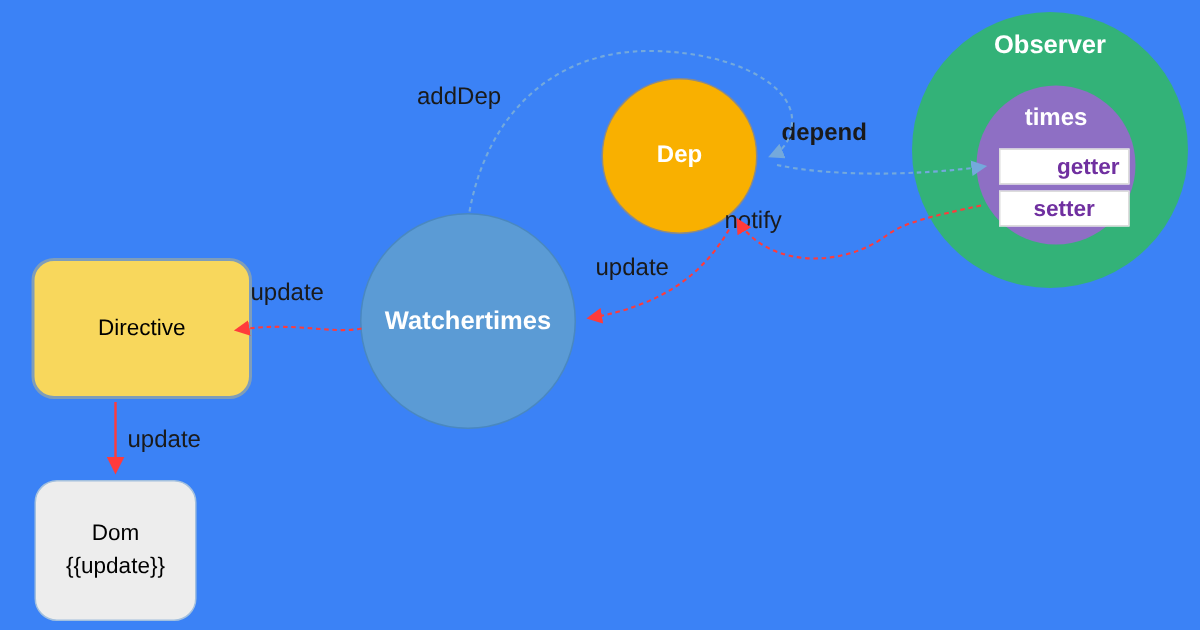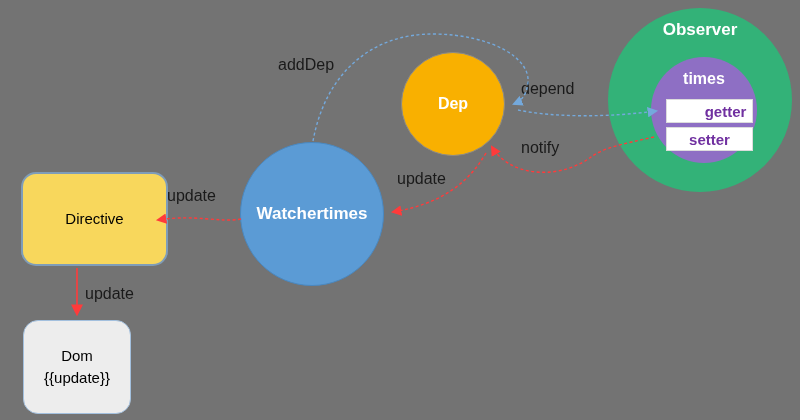--- a/index.html
+++ b/index.html
@@ -1,38 +1,38 @@
 <!DOCTYPE html>
 <html style="--observer_green: #33B278; --times_purple: #8E6FC4; --getter_setter_text: #7030A0; --dep_orange: #F9B000; --dep_border: #8A8A8A; --watcher_blue: #5B9BD5; --directive_yellow: #F8D75C; --directive_border: #7F9DB9; --dom_gray: #EDEDED; --dom_border: #A3C0DE; --edge_blue: #74A9DC; --edge_red: #FF3B3B; --label_text: #1A1A1A; --node_text_white: #FFFFFF;"><head>
 <meta charset="utf-8">
 <style>
   html,body{margin:0;padding:0;background:#fff;}
   body{font-family:"Liberation Sans", sans-serif;}
-  #canvas{position:relative;width:800px;height:420px;background:#737373;overflow:hidden;}
+  #canvas{position:relative;width:800px;height:420px;background:#3b82f6;overflow:hidden;}
 
   
   .circle{position:absolute;border-radius:50%;display:flex;align-items:center;justify-content:center;box-sizing:border-box;text-align:center;}
   .observer{left:608px;top:8px;width:184px;height:184px;background:var(--observer_green,#33B278);}
   .observer-title{position:absolute;left:608px;top:20px;width:184px;text-align:center;color:var(--node_text_white,#fff);font-size:17px;font-weight:600;}
   .times{left:651px;top:57px;width:106px;height:106px;background:var(--times_purple,#8E6FC4);}
   .times-title{position:absolute;left:651px;top:70px;width:106px;text-align:center;color:var(--node_text_white,#fff);font-size:16px;font-weight:600;}
   .accessor{position:absolute;left:666px;width:87px;height:24px;background:#fff;border:1px solid #DCDCDC;box-sizing:border-box;display:flex;align-items:center;justify-content:center;color:var(--getter_setter_text,#7030A0);font-size:15px;font-weight:700;}
   .getter{top:99px;padding-left:32px;}
   .setter{top:127px;}
   .dep{left:401px;top:52px;width:104px;height:104px;background:var(--dep_orange,#F9B000);border:1.5px solid var(--dep_border,#8A8A8A);color:var(--node_text_white,#fff);font-size:16px;font-weight:600;}
   .watcher{left:240px;top:142px;width:144px;height:144px;background:var(--watcher_blue,#5B9BD5);border:1px solid #4A88C0;color:var(--node_text_white,#fff);font-size:17px;font-weight:600;line-height:1.45;flex-direction:row;}
   .rbox{position:absolute;box-sizing:border-box;border-radius:15px;display:flex;flex-direction:column;align-items:center;justify-content:center;text-align:center;color:#000;font-size:15px;line-height:1.5;}
   .directive{left:21px;top:172px;width:147px;height:94px;background:var(--directive_yellow,#F8D75C);border:2px solid var(--directive_border,#7F9DB9);}
   .dom{left:23px;top:320px;width:108px;height:94px;background:var(--dom_gray,#EDEDED);border:1.5px solid var(--dom_border,#A3C0DE);}
 
   
   .edge-label{position:absolute;color:var(--label_text,#1A1A1A);font-size:16px;white-space:nowrap;}
   .lbl-adddep{left:278px;top:56px;}
-  .lbl-depend{left:521px;top:80px;}
-  .lbl-notify{left:521px;top:139px;}
+  .lbl-depend{left:521px;top:80px;font-weight:bold;}
+  .lbl-notify{left:483px;top:139px;}
   .lbl-upd-dw{left:397px;top:170px;}
   .lbl-upd-wd{left:167px;top:187px;}
   .lbl-upd-dd{left:85px;top:285px;}
 
   
   #edges{position:absolute;left:0;top:0;pointer-events:none;}
   .edge-blue{fill:none;stroke:var(--edge_blue,#74A9DC);stroke-width:1.4;stroke-dasharray:3,2.5;}
   .edge-red{fill:none;stroke:var(--edge_red,#FF3B3B);stroke-width:1.4;stroke-dasharray:3,2.5;}
   .edge-red-solid{fill:none;stroke:var(--edge_red,#FF3B3B);stroke-width:1.6;}
   #arrow-blue path{fill:var(--edge_blue,#74A9DC);}

